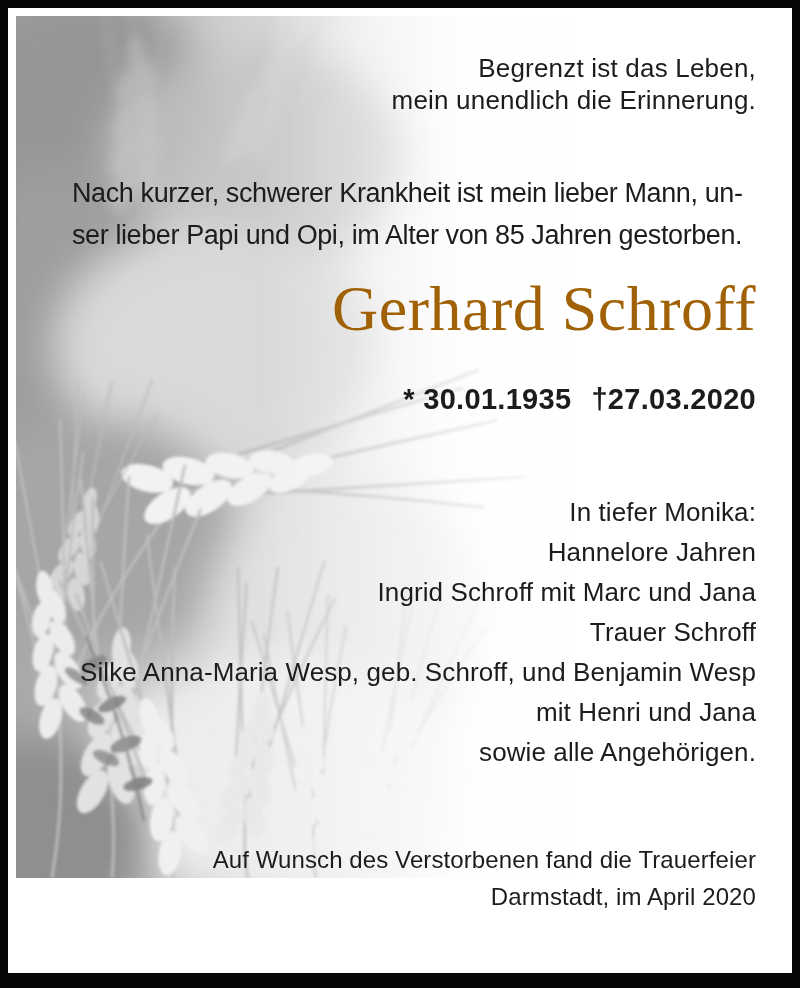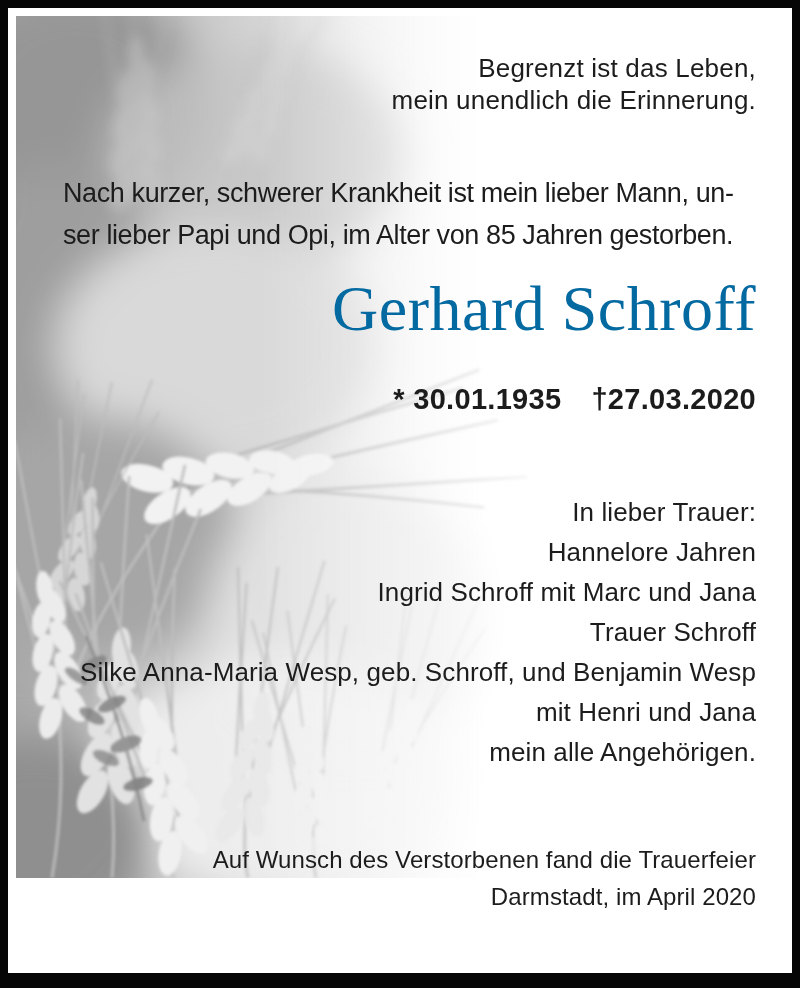--- a/index.html
+++ b/index.html
@@ -11,29 +11,29 @@
   }
   .frame{position:absolute;inset:0;background:#060606;}
   .card{
     position:absolute;left:8px;top:8px;right:8px;bottom:15px;
     background:#ffffff;overflow:hidden;
   }
   .photo{position:absolute;left:8px;top:8px;width:560px;height:862px;}
   .textlayer{position:absolute;inset:0;color:#1c1c1c;border-radius:27px;}
   .block{position:absolute;left:55px;right:36px;white-space:nowrap;}
   .right{text-align:right;}
-  .left{text-align:left;}
+  .left{text-align:left;margin-left:9px;}
   .epigraph{top:44px;font-size:26px;line-height:32px;letter-spacing:.2px;}
   .intro{top:164px;font-size:27px;line-height:42px;letter-spacing:-.4px;}
   .name{
     top:266px;font-family:"Liberation Serif", serif;
-    font-size:64px;line-height:70px;letter-spacing:.5px;color:#0369a1;
+    font-size:64px;line-height:70px;letter-spacing:.5px;color:#a16207;
   }
   .dates{top:374px;font-size:29px;line-height:34px;font-weight:700;letter-spacing:.3px;}
-  .dates .death{margin-left:30px;}
+  .dates .death{margin-left:20px;}
   .mourners{top:484px;font-size:26px;line-height:40px;letter-spacing:.1px;}
   .closing{top:833px;font-size:24px;line-height:37px;letter-spacing:.1px;}
 </style>
 </head>
 <body>
 
 <div class="frame"></div>
 <div class="card">
 
   <svg class="photo" viewBox="0 0 560 862" aria-hidden="true">
@@ -135,27 +135,27 @@
       <div>ser lieber Papi und Opi, im Alter von 85 Jahren gestorben.</div>
     </div>
 
     <div class="block right name">Gerhard Schroff</div>
 
     <div class="block right dates">
       <span class="birth"><span>*</span> <span>30.01.1935</span></span><span class="death"><span>†</span><span>27.03.2020</span></span>
     </div>
 
     <div class="block right mourners">
-      <div>In lieber Trauer:</div>
+      <div>In tiefer Monika:</div>
       <div>Hannelore Jahren</div>
       <div>Ingrid Schroff mit Marc und Jana</div>
       <div>Trauer Schroff</div>
       <div>Silke Anna-Maria Wesp, geb. Schroff, und Benjamin Wesp</div>
       <div>mit Henri und Jana</div>
-      <div>mein alle Angehörigen.</div>
+      <div>sowie alle Angehörigen.</div>
     </div>
 
     <div class="block right closing">
       <div>Auf Wunsch des Verstorbenen fand die Trauerfeier</div>
       <div>Darmstadt, im April 2020</div>
     </div>
 
   </div>
 </div>
 

